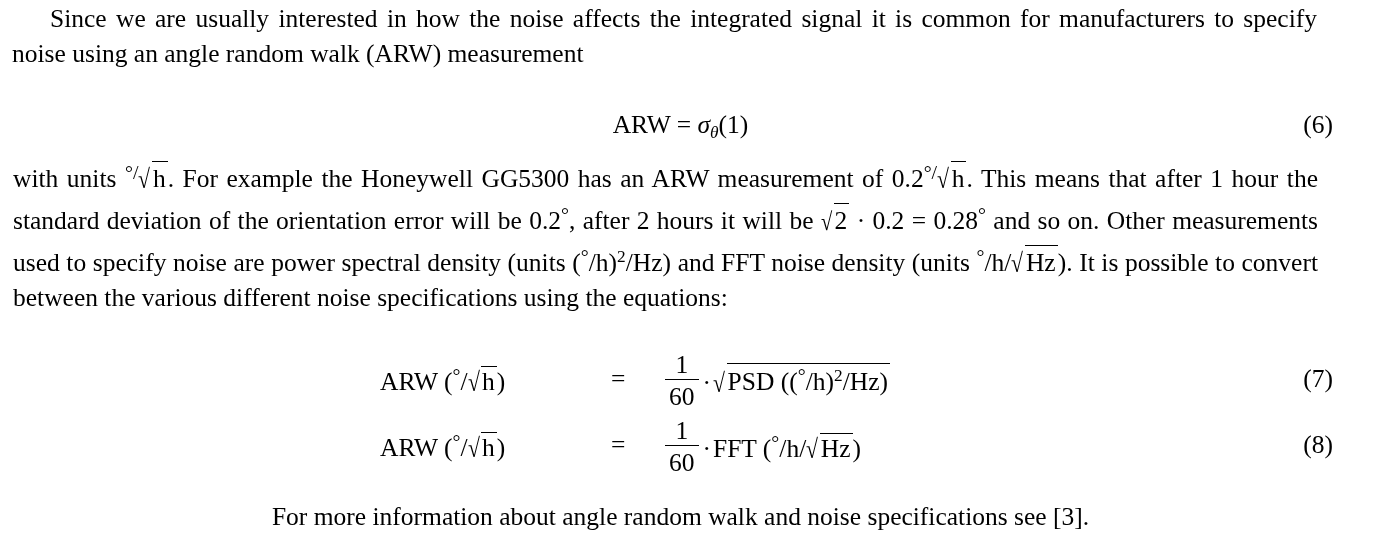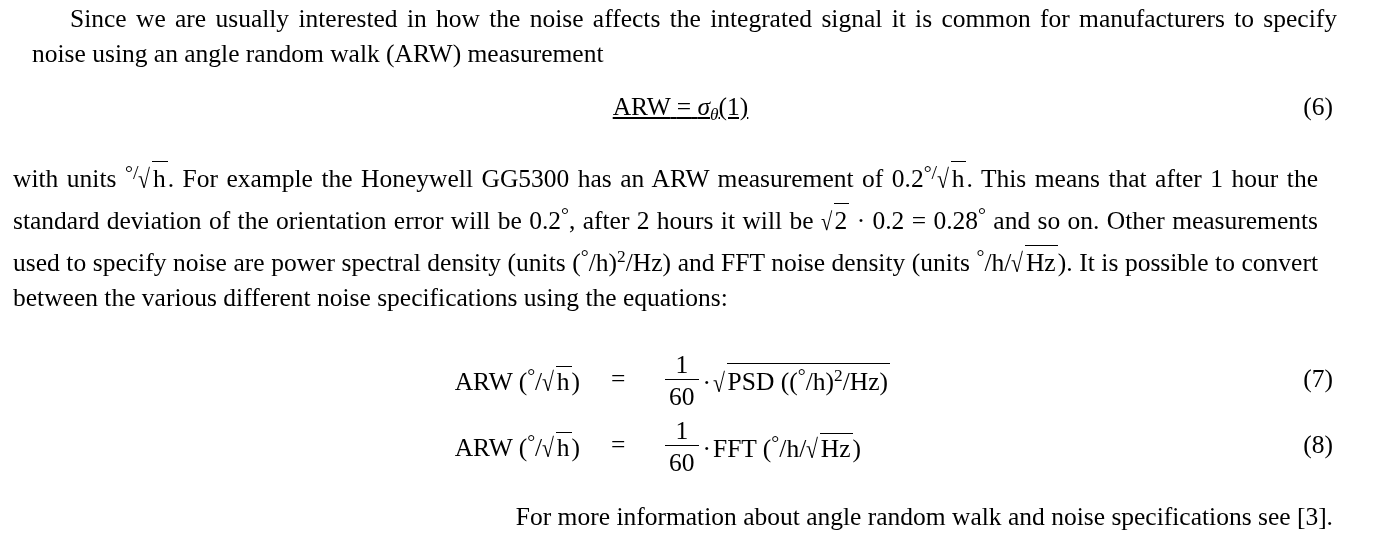--- a/index.html
+++ b/index.html
@@ -22,47 +22,47 @@
   }
   .para {
     font-size: 25.5px;
     line-height: 34.5px;
     text-align: justify;
     text-justify: inter-word;
     margin: 0;
   }
   #para1 {
     position: absolute;
-    left: 32px;
+    left: 12px;
     top: 2px;
     width: 1305px;
   }
   #para1 .indent { display: inline-block; width: 38px; }
   #para2 {
     position: absolute;
     left: 13px;
     top: 155px;
     width: 1305px;
   }
   #para3 {
     position: absolute;
     left: 28px;
     top: 500px;
     width: 1305px;
-    text-align: right;
+    text-align: center;
   }
 
   
   .eqline {
     position: absolute;
     width: 1305px;
     left: 28px;
     font-size: 25.5px;
   }
-  #eq6 { top: 92px; text-decoration: underline; }
+  #eq6 { top: 110px; }
   #eq6 .eqbody {
     text-align: center;
   }
   .eqnum {
     position: absolute;
     right: 0;
     top: 0;
     font-size: 25.5px;
   }
 
@@ -76,21 +76,21 @@
   .eqrow {
     position: relative;
     height: 66px;
     font-size: 25.5px;
   }
   .eqrow .lhs {
     position: absolute;
     left: 352px;
     top: 14px;
     width: 200px;
-    text-align: right;
+    text-align: left;
     white-space: nowrap;
   }
   .eqrow .eqsign {
     position: absolute;
     left: 583px;
     top: 14px;
   }
   .eqrow .rhs {
     position: absolute;
     left: 635px;

